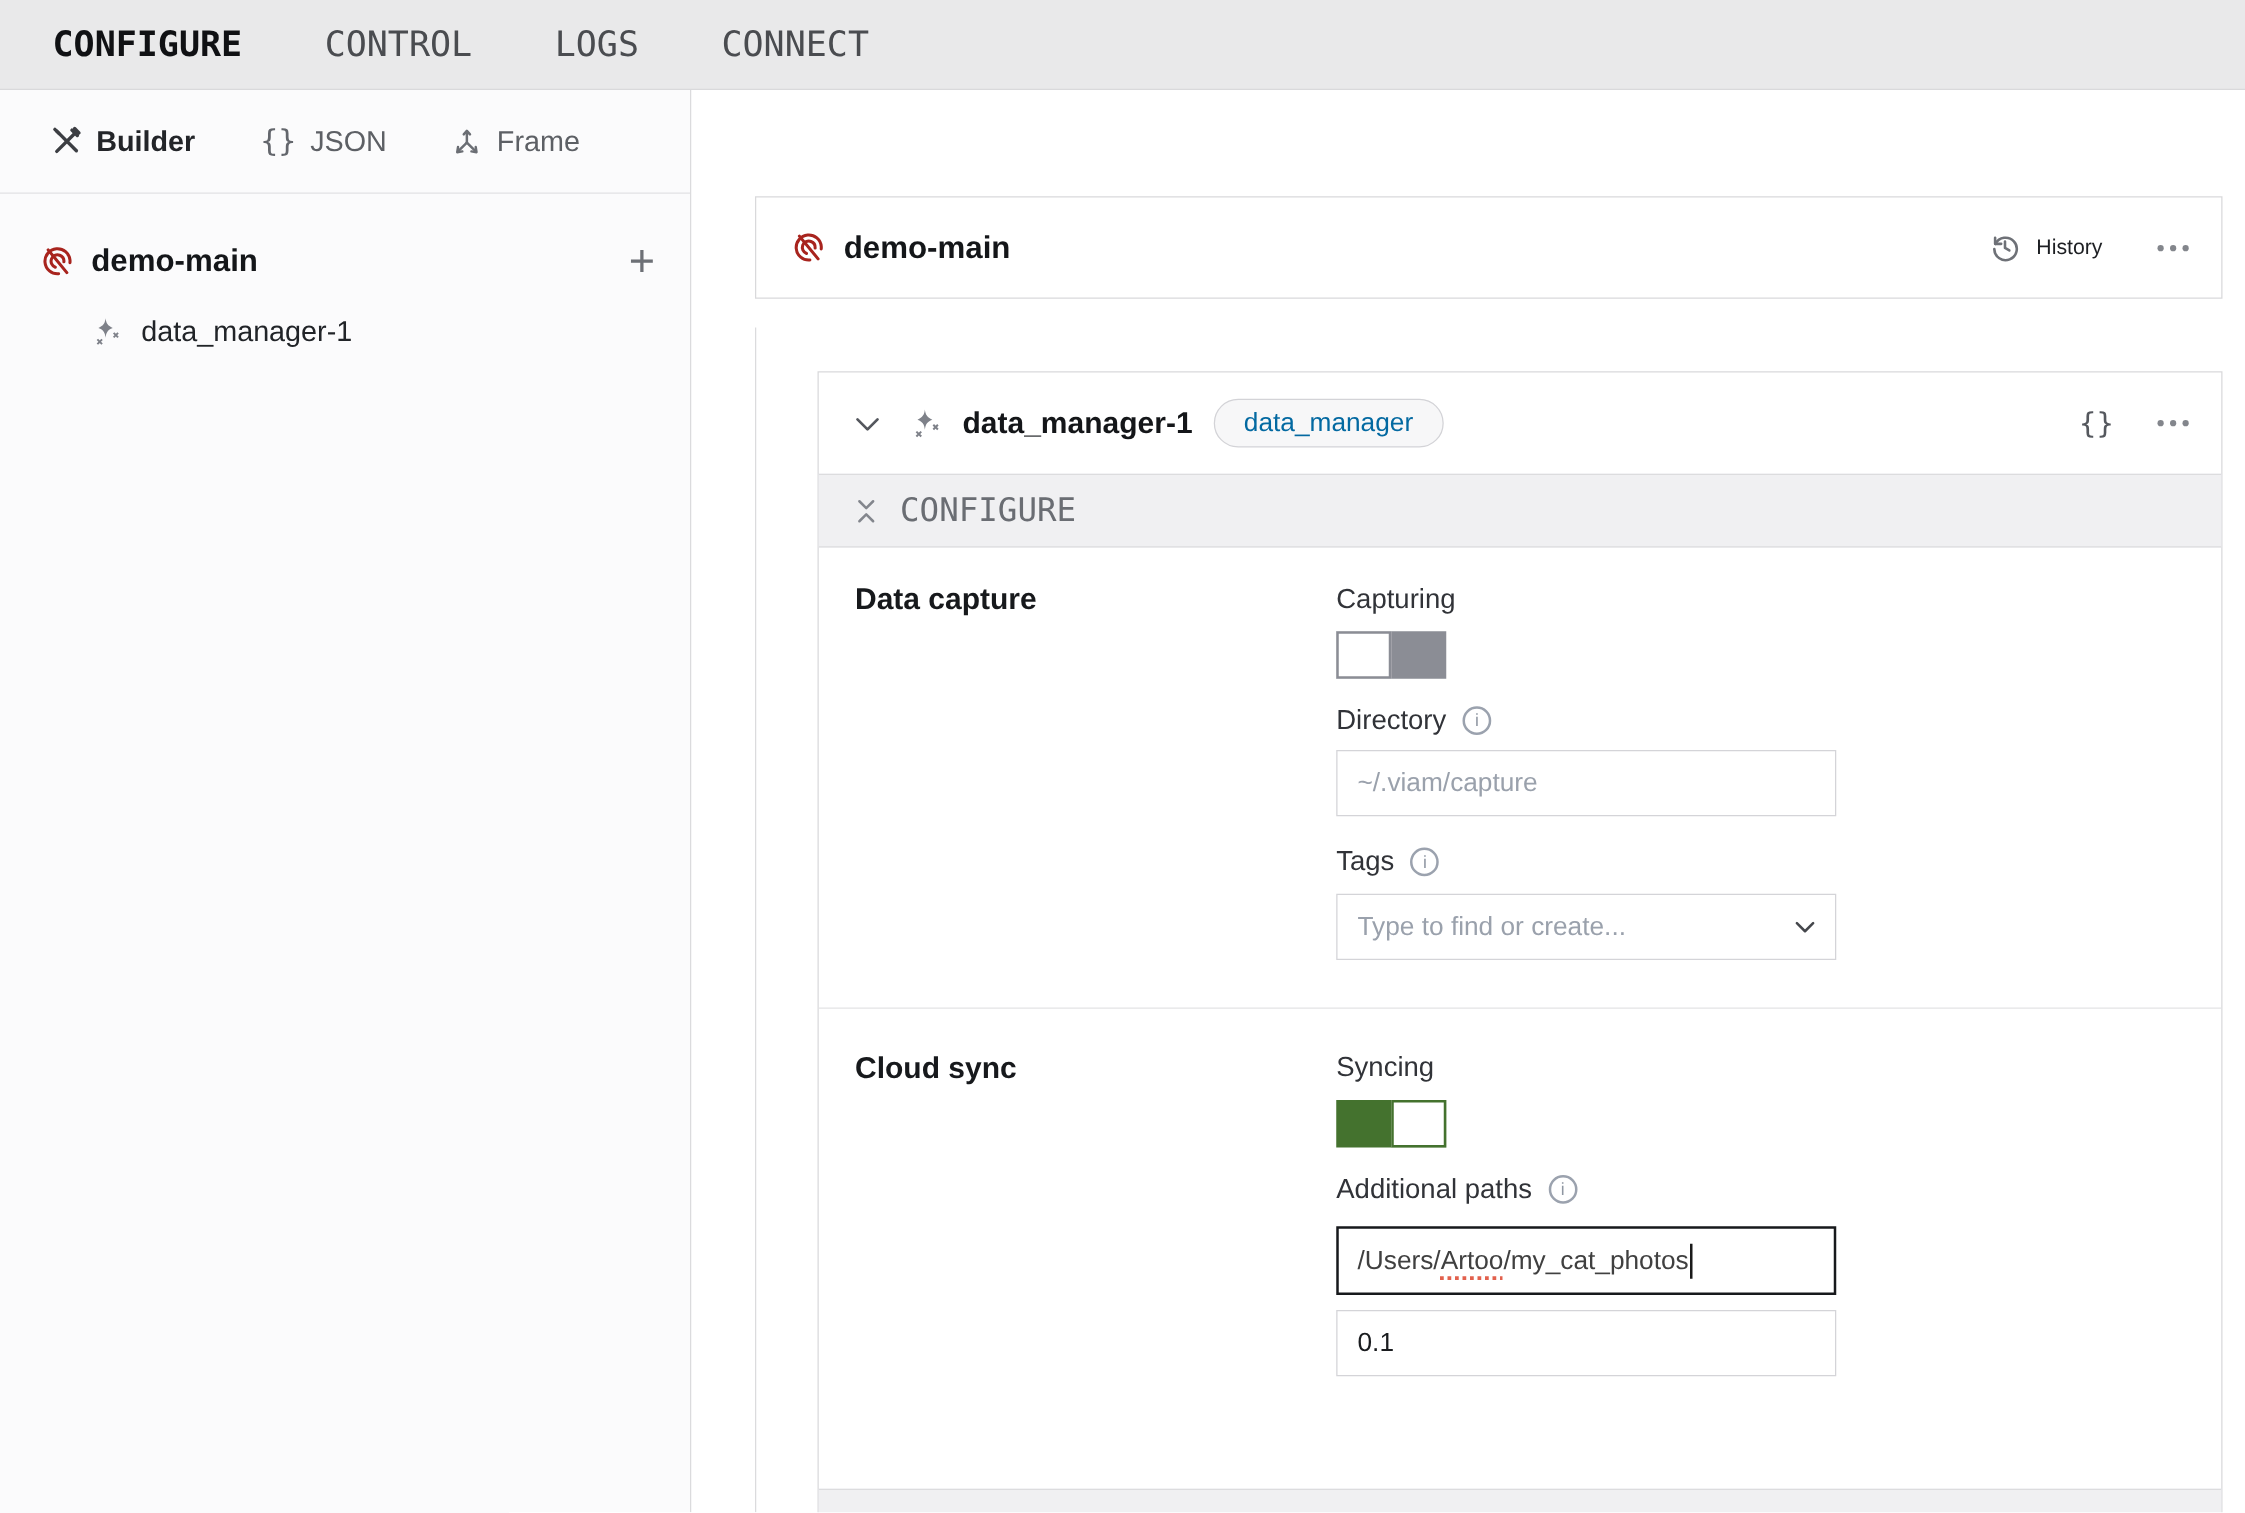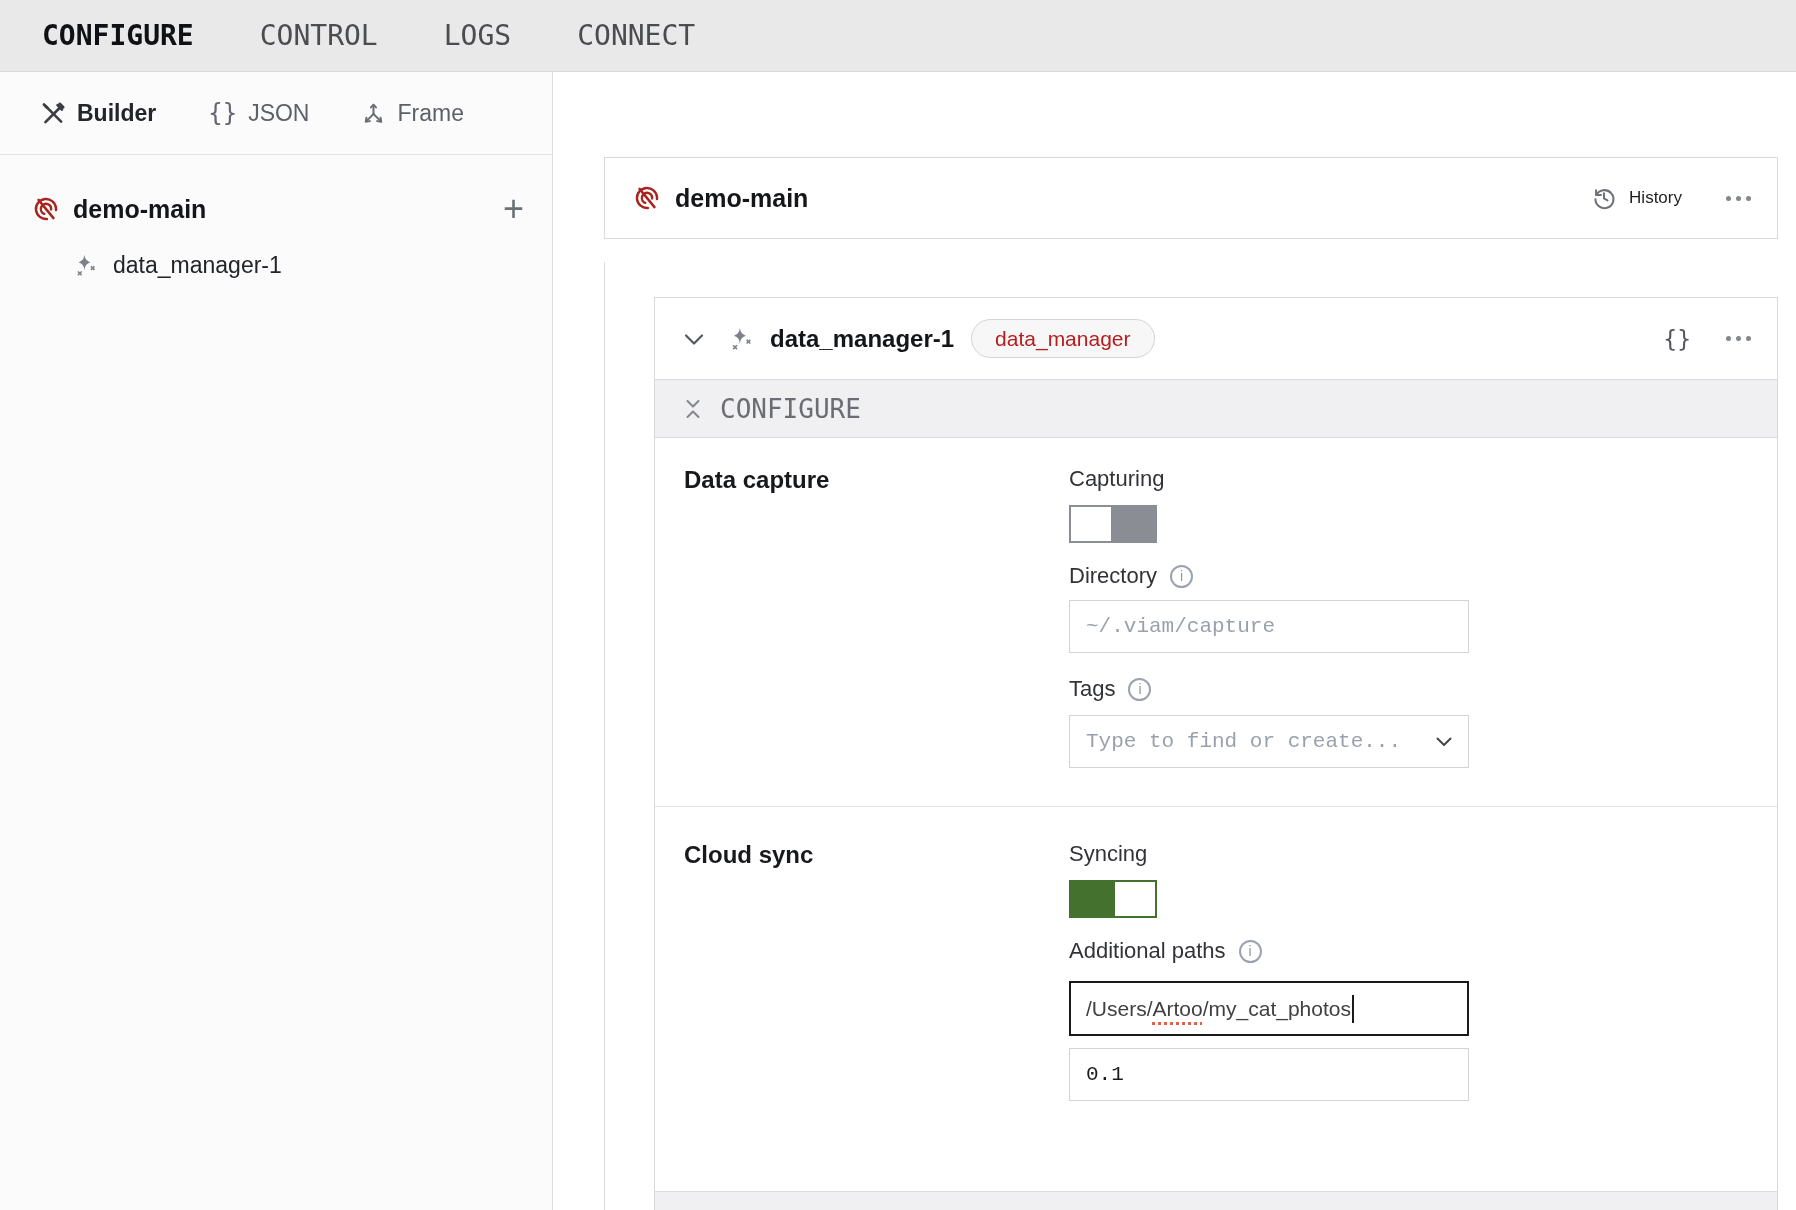--- a/index.html
+++ b/index.html
@@ -12,21 +12,21 @@
           border-bottom:1px solid #d9d9db;display:flex;align-items:center;
           padding-left:42px;gap:66px;font-family:"DejaVu Sans Mono",monospace;font-size:28px;color:#4a4c50;}
   .topnav .tab{cursor:pointer;}
   .topnav .tab.active{font-weight:700;color:#101114;}
 
   
   .sidebar{position:absolute;left:0;top:72px;width:552px;height:1138px;background:#fbfbfc;}
   .toolbar{height:83px;display:flex;align-items:center;padding-left:40px;gap:52px;
            border-bottom:1px solid #e2e2e4;}
   .toolbar .titem{display:flex;align-items:center;gap:11px;font-size:23px;color:#5d6065;cursor:pointer;}
-  .toolbar .titem.active{color:#232529;font-weight:700;align-items:flex-end;}
+  .toolbar .titem.active{color:#232529;font-weight:700;}
   .braces{font-family:"DejaVu Sans Mono",monospace;color:#63666c;font-size:24px;font-weight:500;}
 
   .tree{padding-top:30px;}
   .tree-row{display:flex;align-items:center;}
   .machine-row{height:48px;padding:0 28px 0 32px;gap:13px;}
   .machine-row .mname{font-size:25px;font-weight:700;color:#141619;}
   .add-btn{margin-left:auto;font-size:36px;font-weight:300;color:#6d7076;line-height:1;cursor:pointer;}
   .child-row{height:48px;margin-top:8px;padding-left:73px;gap:15px;}
   .child-row .cname{font-size:23px;color:#212428;}
 
@@ -43,42 +43,42 @@
   .dots i{width:5px;height:5px;border-radius:50%;background:#83868c;}
 
   .rail{position:absolute;left:604px;top:262px;width:1px;height:948px;background:#dbdbdd;}
 
   
   .service-card{position:absolute;left:654px;top:297px;width:1124px;height:935px;background:#fff;
                 border:1px solid #d9d9db;}
   .sc-header{height:81px;display:flex;align-items:center;padding:0 26px 0 29px;}
   .sc-header .sctitle{font-size:24px;font-weight:700;color:#141619;margin-left:16px;}
   .type-badge{margin-left:17px;height:39px;display:flex;align-items:center;padding:0 23px;
-              border:1px solid #d3d3d7;border-radius:999px;background:#f7f7f8;font-size:21px;color:#b91c1c;}
+              border:1px solid #d3d3d7;border-radius:999px;background:#f7f7f8;font-size:21px;color:#0369a1;}
   .sc-header .right{margin-left:auto;display:flex;align-items:center;}
   .sc-header .braces-btn{font-family:"DejaVu Sans Mono",monospace;font-size:23px;color:#55585e;cursor:pointer;}
   .sc-header .dots{margin-left:35px;}
   .configure-bar{height:59px;background:#f0f0f2;border-top:1px solid #dcdcde;border-bottom:1px solid #dcdcde;
                  display:flex;align-items:center;padding-left:29px;gap:18px;cursor:pointer;}
   .configure-bar .cbl{font-family:"DejaVu Sans Mono",monospace;font-size:26px;color:#6a6d73;}
 
   .sec{display:flex;padding:28px 30px 38px 29px;}
   .sec.sync{border-top:1px solid #e3e3e5;padding-top:34px;padding-bottom:0;}
   .sec-left{width:385px;flex:none;}
   .sec-heading{font-size:24px;font-weight:700;color:#17191c;}
   .sec-right{flex:1;}
   .field-label{display:flex;align-items:center;gap:13px;font-size:22px;color:#313338;}
   .info{display:inline-flex;width:23px;height:23px;border:2px solid #9ba2ae;border-radius:50%;
         align-items:center;justify-content:center;font-size:14px;color:#8f96a2;font-weight:500;}
   .toggle{width:88px;height:38px;margin-top:13px;display:flex;background:#8b8d95;cursor:pointer;}
   .toggle .knob{width:44px;height:38px;background:#fff;border:2.5px solid #8b8d95;}
   .toggle.on{background:#44722e;justify-content:flex-end;}
   .toggle.on .knob{border-color:#44722e;}
 
-  .tinput{width:400px;height:53px;border:1px solid #d4d4d8;background:#fff;font-family:Liberation Mono, monospace;
+  .tinput{width:400px;height:53px;border:1px solid #d4d4d8;background:#fff;font-family:Liberation Sans, sans-serif;
           font-size:21px;color:#1a1c1f;padding:0 16px;outline:none;}
   .tinput::placeholder{color:#9aa1ac;opacity:1;}
   .select-wrap{position:relative;width:400px;}
   .select-wrap .chev{position:absolute;right:17px;top:22px;pointer-events:none;}
 
   .mt20{margin-top:20px;} .mt23{margin-top:23px;} .mt11{margin-top:11px;} .mt13{margin-top:13px;border-radius:19px;}
   .mt17{margin-top:17px;} .mt12{margin-top:12px;}
 
   .path-input{width:400px;height:55px;border:2px solid #17191c;display:flex;align-items:center;
               padding:0 15px;font-size:21px;color:#404040;cursor:text;}

